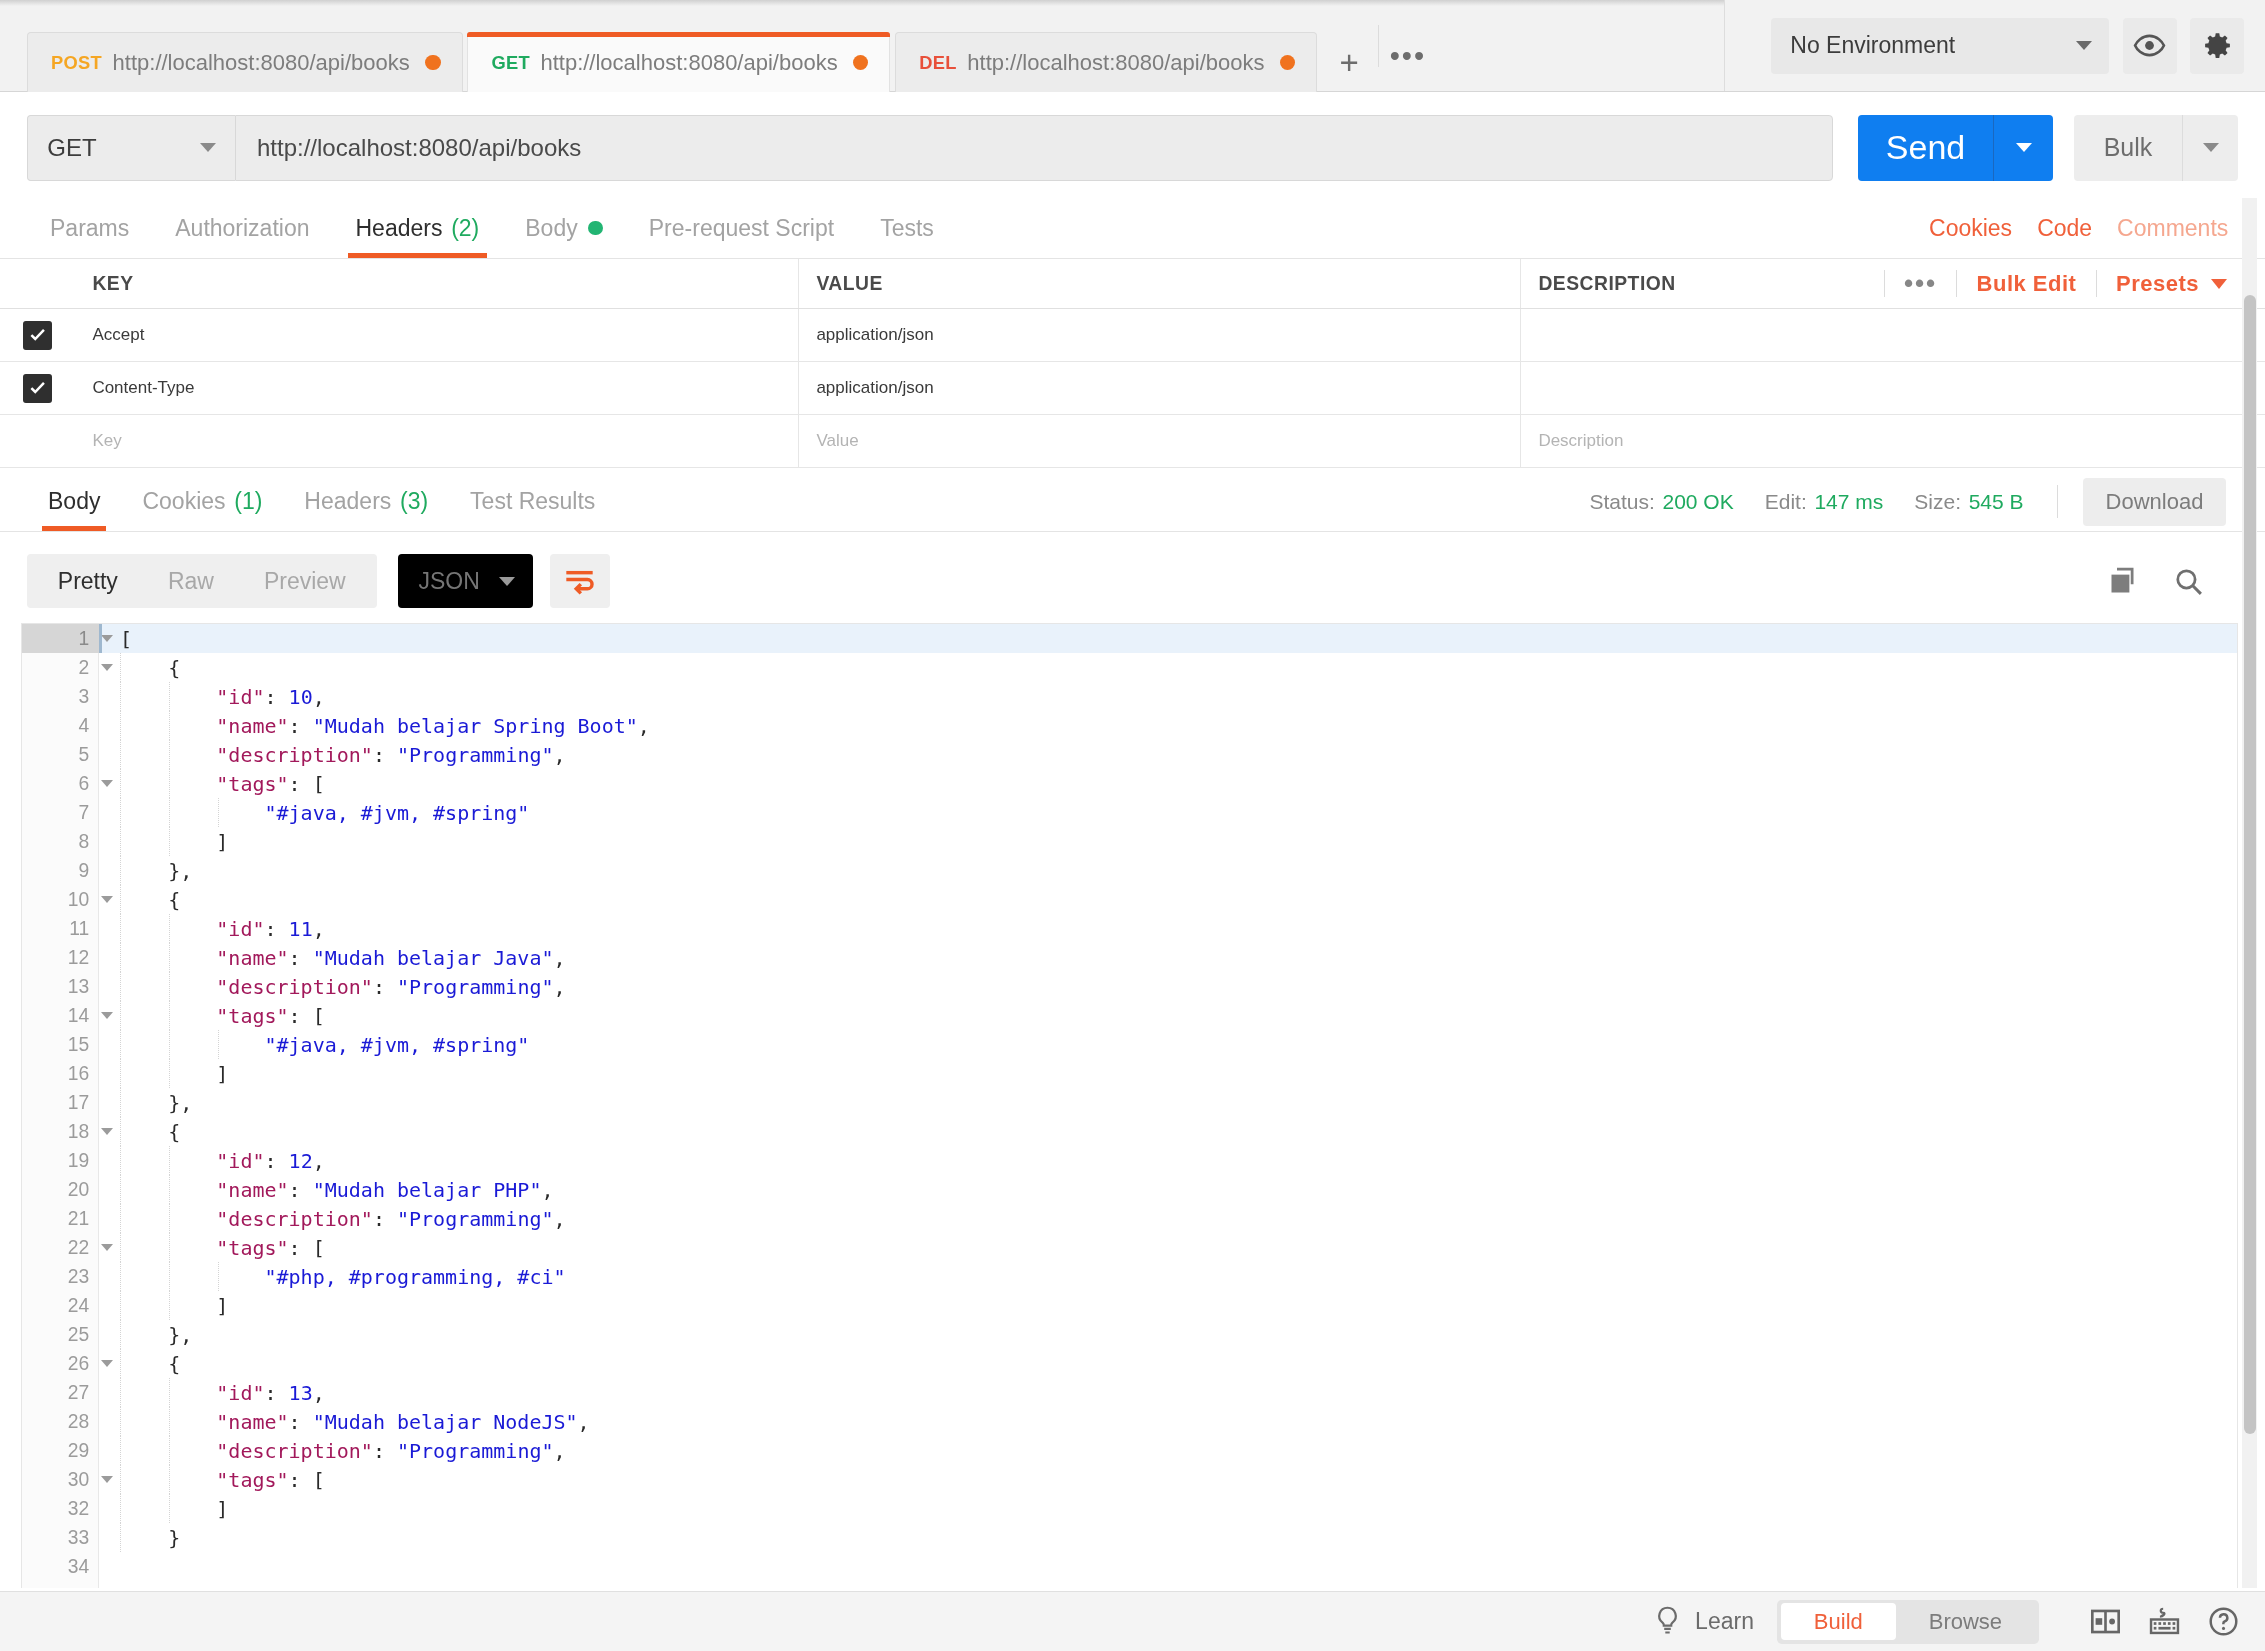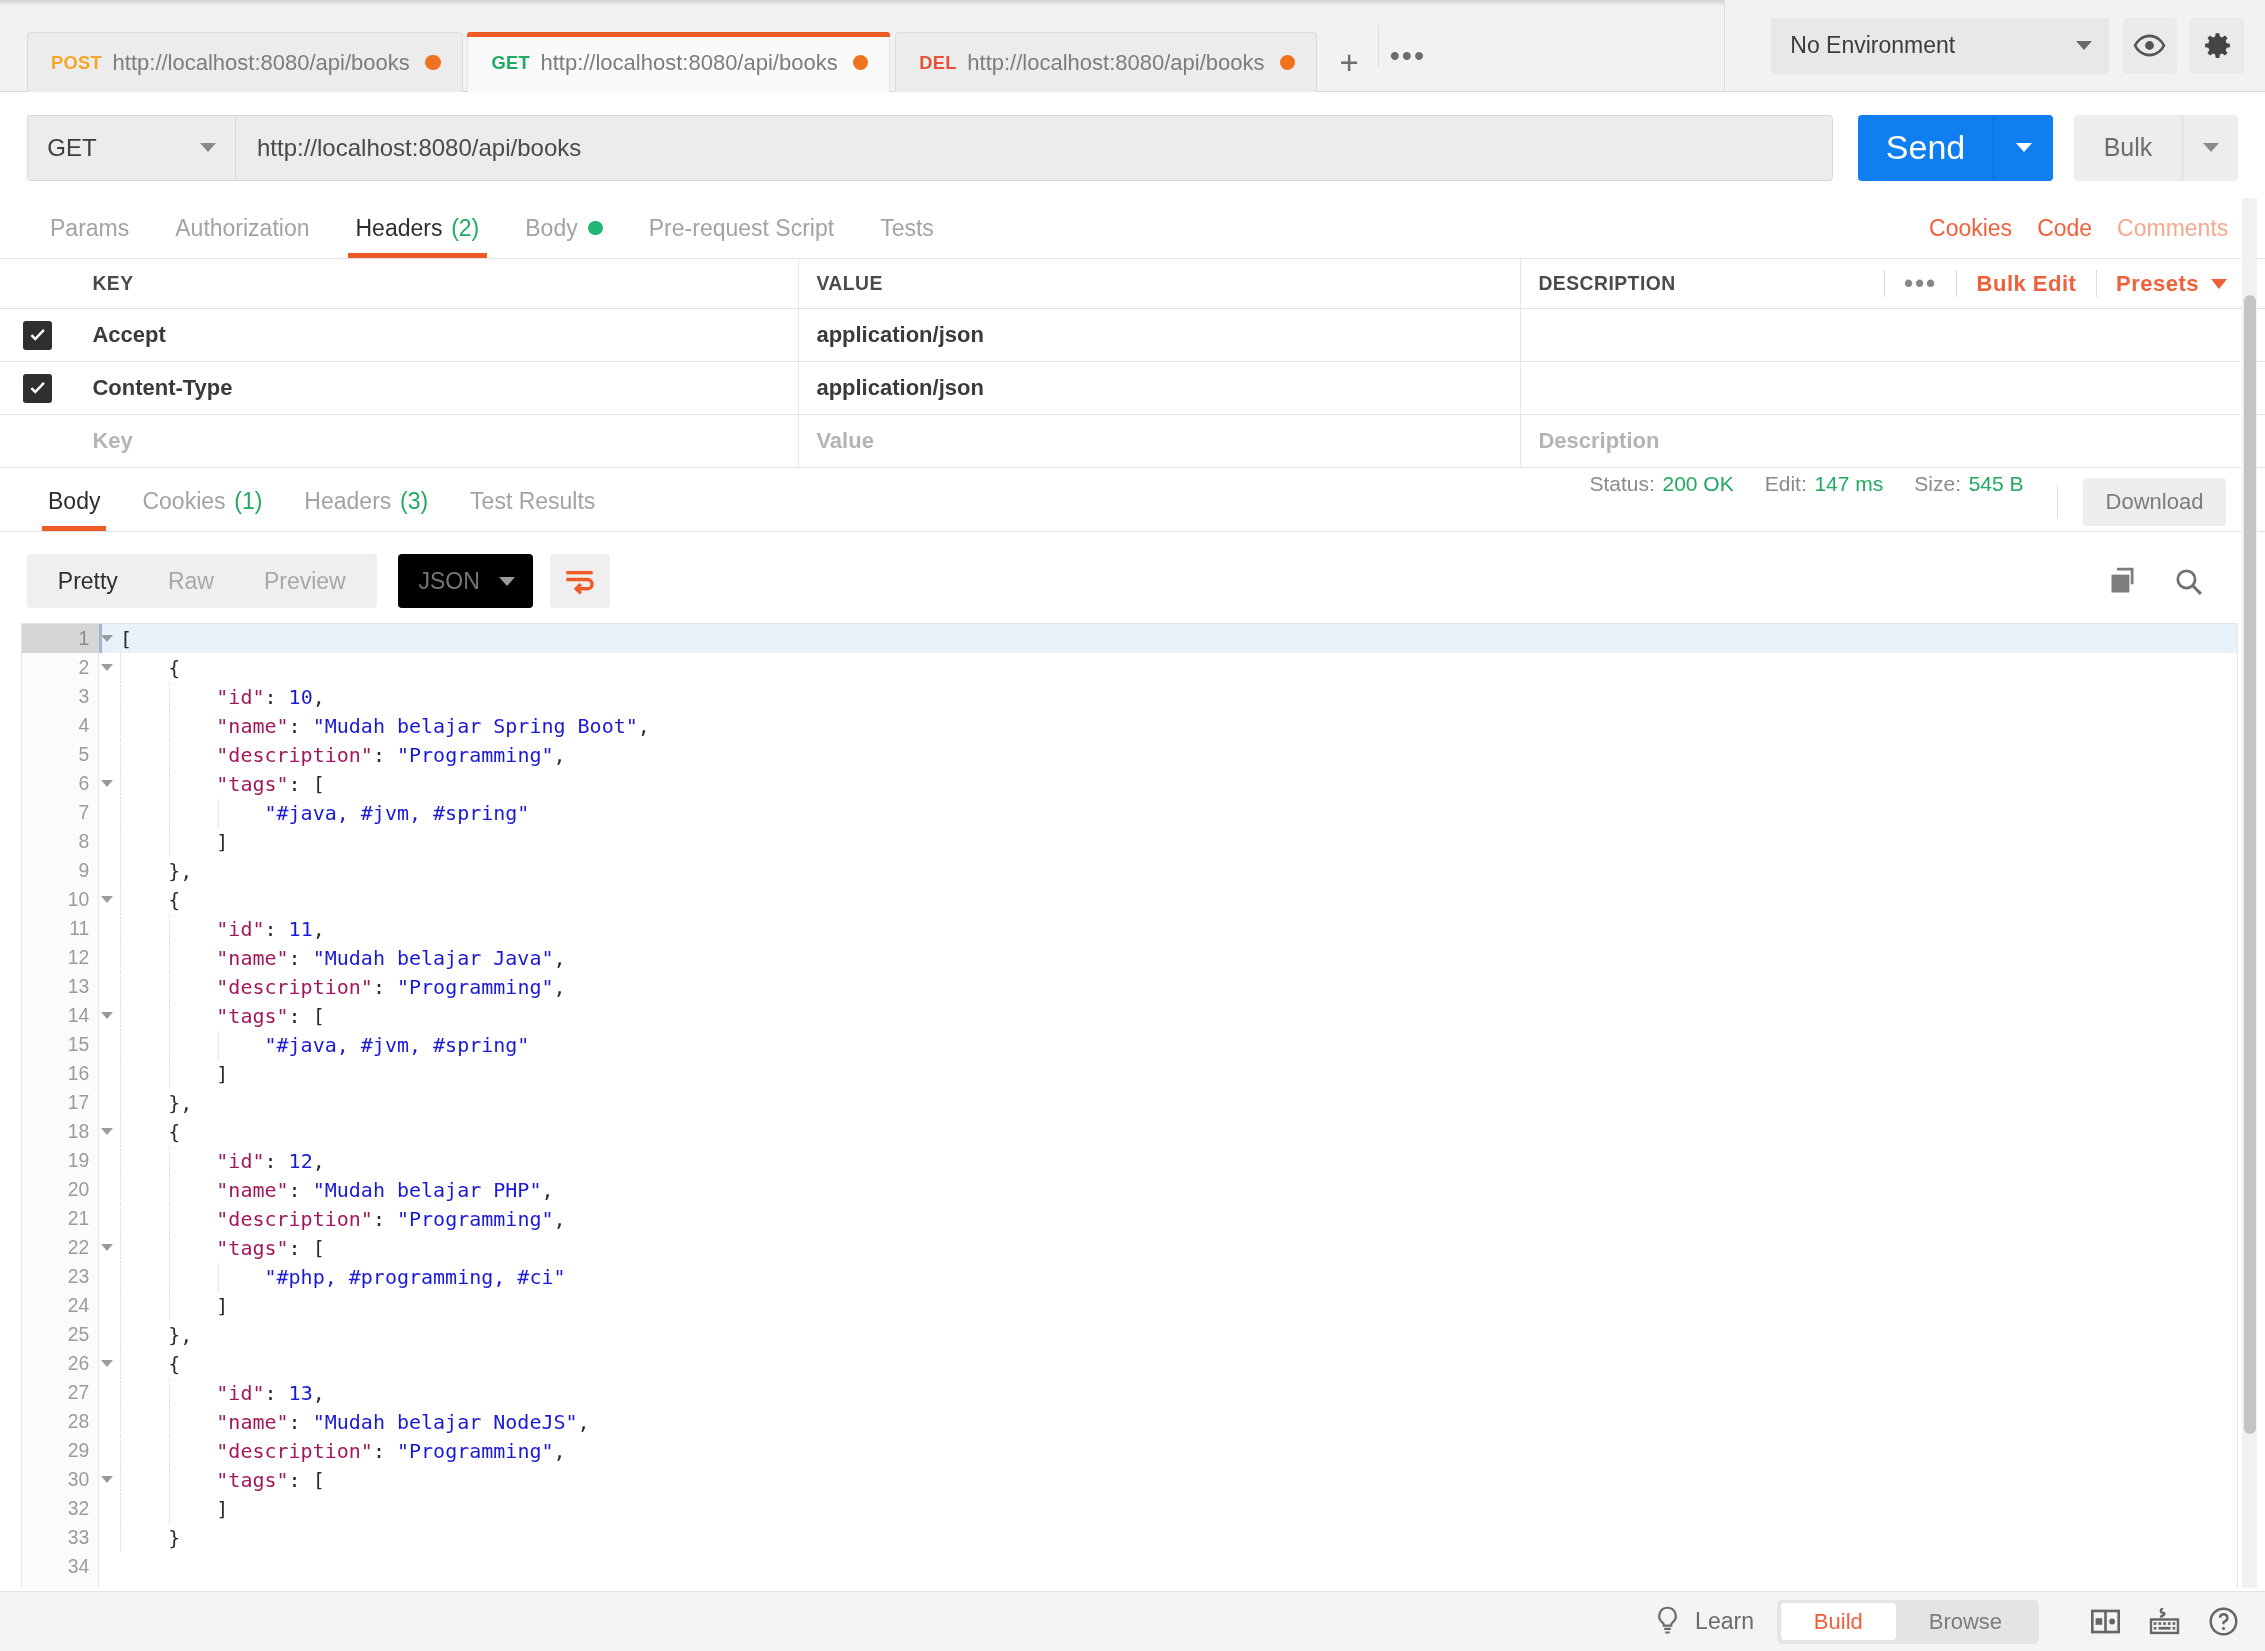--- a/index.html
+++ b/index.html
@@ -153,21 +153,21 @@
 
   
   .htable {
     position: absolute; left: 0; top: 259px; width: 2265px;
     background: #fff;
   }
   .hrow { display: flex; height: 53px; border-bottom: 1px solid #e6e6e6; }
   .hrow.head { height: 50px; }
   .hcell {
     border-right: 1px solid #e6e6e6; display: flex; align-items: center;
-    padding: 0 17.4px; font-size: 22px; color: #3a3a3a; overflow: hidden; font-weight: bold;
+    padding: 0 17.4px; font-size: 17px; color: #3a3a3a; overflow: hidden;
   }
   .hcell.cb { width: 75px; justify-content: center; border-right: none; padding: 0; }
   .hcell.key { width: 724px; }
   .hcell.val { width: 722px; }
   .hcell.desc { flex: 1; border-right: none; }
   .hrow.head .hcell { font-size: 19.3px; font-weight: 700; color: #4a4a4a; letter-spacing: 0.5px; }
   .hrow.head .hcell.cb { border-right: none; }
   .hrow.head { border-bottom: 1px solid #e0e0e0; }
   .hrow.data { height: 53px; }
   .ph { color: #b4b4b4; }
@@ -188,21 +188,21 @@
     margin-left: 11.6px;
   }
 
   
   .resprow {
     position: absolute; left: 0; top: 472px; width: 2265px; height: 60px;
     border-bottom: 1px solid #e4e4e4; display: flex; align-items: stretch;
     padding: 0 27px; background: #fff;
   }
   .resprow .rtab { padding: 0 21px; }
-  .meta { margin-left: auto; display: flex; align-items: flex-start; }
+  .meta { margin-left: auto; display: flex; align-items: center; }
   .metaitem { font-size: 21px; color: #8a8a8a; margin-left: 31px; }
   .metaitem b { color: #1faa5f; font-weight: 400; margin-left: 7.7px; }
   .metasep { width: 1px; height: 33px; background: #dcdcdc; margin: 0 25px 0 33px; align-self: center; }
   .dlbtn {
     height: 48px; padding: 0 23px; background: #ededed; border-radius: 3.9px;
     display: flex; align-items: center; color: #7c7c7c; font-size: 22px;
     cursor: pointer; align-self: center; margin-right: 11.6px;
   }
 
   

